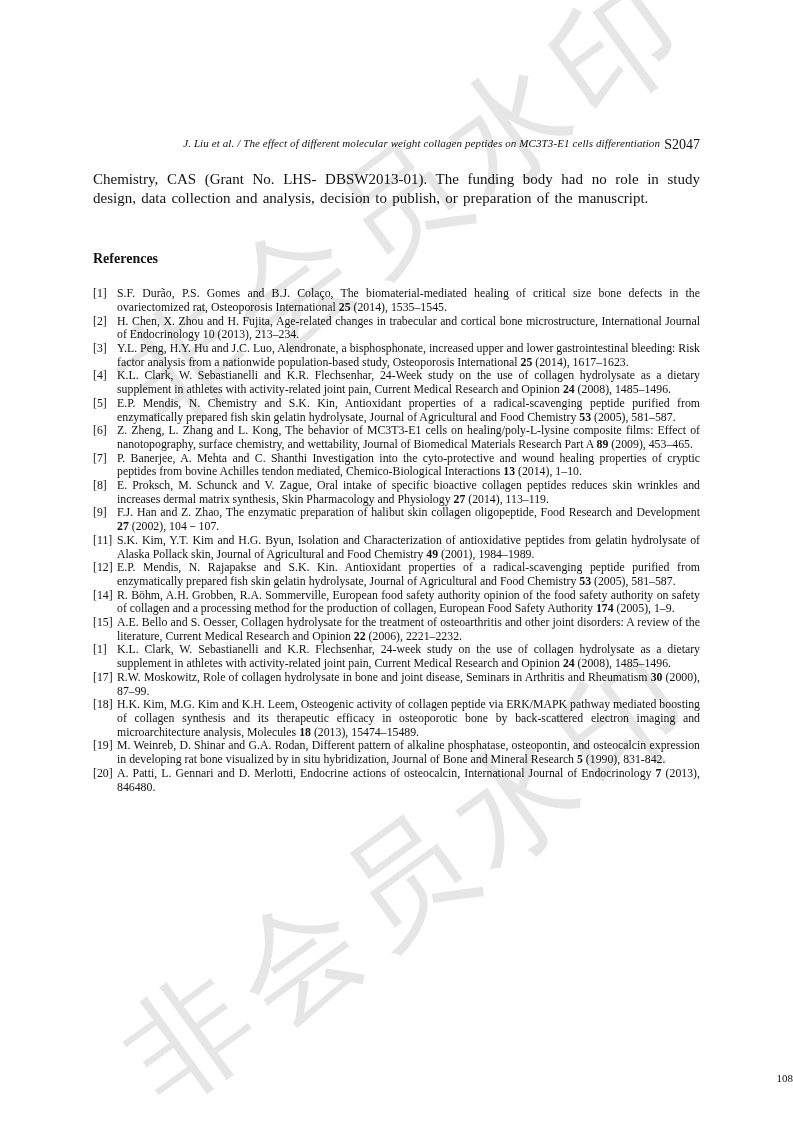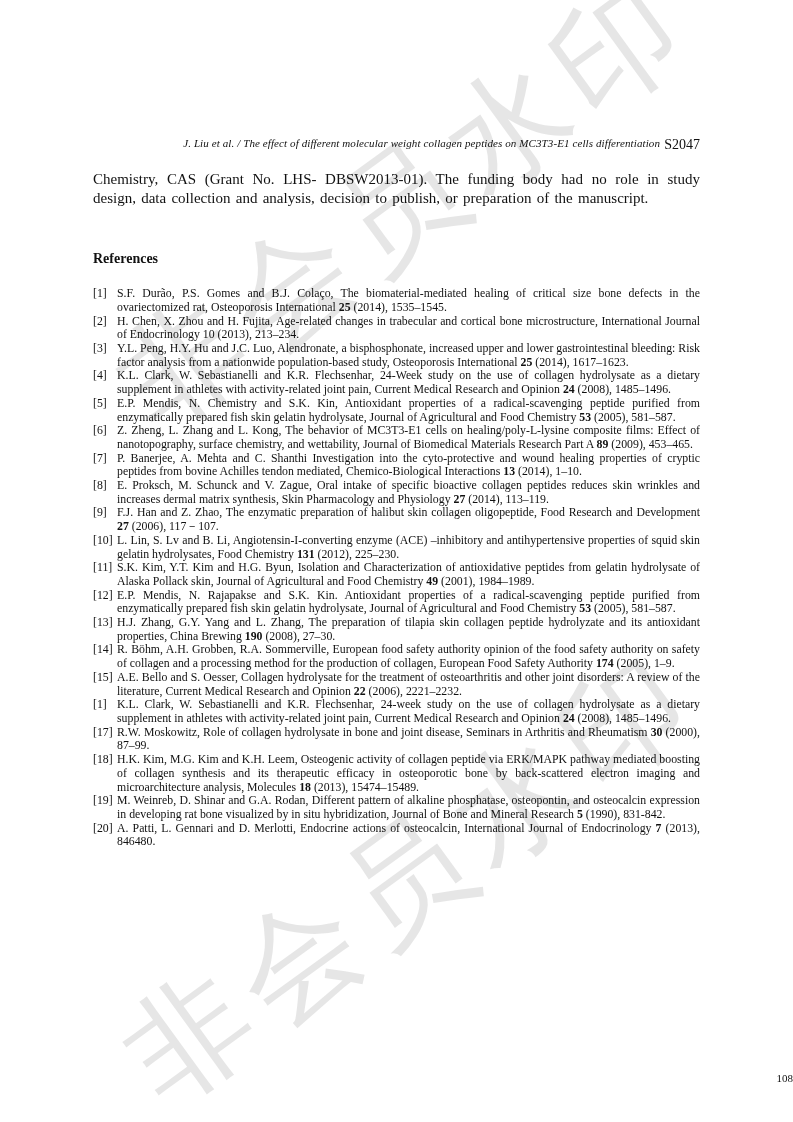--- a/index.html
+++ b/index.html
@@ -112,25 +112,23 @@
 
     <div class="refs-list">
         <div class="ref"><span class="ref-label">[1]</span><span class="ref-text"><span>S.F. Durão, P.S. Gomes and B.J. Colaço, The biomaterial-mediated healing of critical size bone defects in the ovariectomized rat, Osteoporosis International </span><b>25</b><span> (2014), 1535–1545.</span></span></div>
         <div class="ref"><span class="ref-label">[2]</span><span class="ref-text"><span>H. Chen, X. Zhou and H. Fujita, Age-related changes in trabecular and cortical bone microstructure, International Journal of Endocrinology 10 (2013), 213–234.</span></span></div>
         <div class="ref"><span class="ref-label">[3]</span><span class="ref-text"><span>Y.L. Peng, H.Y. Hu and J.C. Luo, Alendronate, a bisphosphonate, increased upper and lower gastrointestinal bleeding: Risk factor analysis from a nationwide population-based study, Osteoporosis International </span><b>25</b><span> (2014), 1617–1623.</span></span></div>
         <div class="ref"><span class="ref-label">[4]</span><span class="ref-text"><span>K.L. Clark, W. Sebastianelli and K.R. Flechsenhar, 24-Week study on the use of collagen hydrolysate as a dietary supplement in athletes with activity-related joint pain, Current Medical Research and Opinion </span><b>24</b><span> (2008), 1485–1496.</span></span></div>
         <div class="ref"><span class="ref-label">[5]</span><span class="ref-text"><span>E.P. Mendis, N. Chemistry and S.K. Kin, Antioxidant properties of a radical-scavenging peptide purified from enzymatically prepared fish skin gelatin hydrolysate, Journal of Agricultural and Food Chemistry </span><b>53</b><span> (2005), 581–587.</span></span></div>
         <div class="ref"><span class="ref-label">[6]</span><span class="ref-text"><span>Z. Zheng, L. Zhang and L. Kong, The behavior of MC3T3-E1 cells on healing/poly-L-lysine composite films: Effect of nanotopography, surface chemistry, and wettability, Journal of Biomedical Materials Research Part A </span><b>89</b><span> (2009), 453–465.</span></span></div>
         <div class="ref"><span class="ref-label">[7]</span><span class="ref-text"><span>P. Banerjee, A. Mehta and C. Shanthi Investigation into the cyto-protective and wound healing properties of cryptic peptides from bovine Achilles tendon mediated, Chemico-Biological Interactions </span><b>13</b><span> (2014), 1–10.</span></span></div>
         <div class="ref"><span class="ref-label">[8]</span><span class="ref-text"><span>E. Proksch, M. Schunck and V. Zague, Oral intake of specific bioactive collagen peptides reduces skin wrinkles and increases dermal matrix synthesis, Skin Pharmacology and Physiology </span><b>27</b><span> (2014), 113–119.</span></span></div>
-        <div class="ref"><span class="ref-label">[9]</span><span class="ref-text"><span>F.J. Han and Z. Zhao, The enzymatic preparation of halibut skin collagen oligopeptide, Food Research and Development </span><b>27</b><span> (2006), 117－107.</span></span></div>
-        <div class="ref"><span class="ref-label">[10]</span><span class="ref-text"><span>L. Lin, S. Lv and B. Li, Angiotensin-I-converting enzyme (ACE) –inhibitory and antihypertensive properties of squid skin gelatin hydrolysates, Food Chemistry </span><b>131</b><span> (2012), 225–230.</span></span></div>
+        <div class="ref"><span class="ref-label">[9]</span><span class="ref-text"><span>F.J. Han and Z. Zhao, The enzymatic preparation of halibut skin collagen oligopeptide, Food Research and Development </span><b>27</b><span> (2002), 104－107.</span></span></div>
         <div class="ref"><span class="ref-label">[11]</span><span class="ref-text"><span>S.K. Kim, Y.T. Kim and H.G. Byun, Isolation and Characterization of antioxidative peptides from gelatin hydrolysate of Alaska Pollack skin, Journal of Agricultural and Food Chemistry </span><b>49</b><span> (2001), 1984–1989.</span></span></div>
         <div class="ref"><span class="ref-label">[12]</span><span class="ref-text"><span>E.P. Mendis, N. Rajapakse and S.K. Kin. Antioxidant properties of a radical-scavenging peptide purified from enzymatically prepared fish skin gelatin hydrolysate, Journal of Agricultural and Food Chemistry </span><b>53</b><span> (2005), 581–587.</span></span></div>
-        <div class="ref"><span class="ref-label">[13]</span><span class="ref-text"><span>H.J. Zhang, G.Y. Yang and L. Zhang, The preparation of tilapia skin collagen peptide hydrolyzate and its antioxidant properties, China Brewing </span><b>190</b><span> (2008), 27–30.</span></span></div>
         <div class="ref"><span class="ref-label">[14]</span><span class="ref-text"><span>R. Böhm, A.H. Grobben, R.A. Sommerville, European food safety authority opinion of the food safety authority on safety of collagen and a processing method for the production of collagen, European Food Safety Authority </span><b>174</b><span> (2005), 1–9.</span></span></div>
         <div class="ref"><span class="ref-label">[15]</span><span class="ref-text"><span>A.E. Bello and S. Oesser, Collagen hydrolysate for the treatment of osteoarthritis and other joint disorders: A review of the literature, Current Medical Research and Opinion </span><b>22</b><span> (2006), 2221–2232.</span></span></div>
         <div class="ref"><span class="ref-label">[1]</span><span class="ref-text"><span>K.L. Clark, W. Sebastianelli and K.R. Flechsenhar, 24-week study on the use of collagen hydrolysate as a dietary supplement in athletes with activity-related joint pain, Current Medical Research and Opinion </span><b>24</b><span> (2008), 1485–1496.</span></span></div>
         <div class="ref"><span class="ref-label">[17]</span><span class="ref-text"><span>R.W. Moskowitz, Role of collagen hydrolysate in bone and joint disease, Seminars in Arthritis and Rheumatism </span><b>30</b><span> (2000), 87–99.</span></span></div>
         <div class="ref"><span class="ref-label">[18]</span><span class="ref-text"><span>H.K. Kim, M.G. Kim and K.H. Leem, Osteogenic activity of collagen peptide via ERK/MAPK pathway mediated boosting of collagen synthesis and its therapeutic efficacy in osteoporotic bone by back-scattered electron imaging and microarchitecture analysis, Molecules </span><b>18</b><span> (2013), 15474–15489.</span></span></div>
         <div class="ref"><span class="ref-label">[19]</span><span class="ref-text"><span>M. Weinreb, D. Shinar and G.A. Rodan, Different pattern of alkaline phosphatase, osteopontin, and osteocalcin expression in developing rat bone visualized by in situ hybridization, Journal of Bone and Mineral Research </span><b>5</b><span> (1990), 831-842.</span></span></div>
         <div class="ref"><span class="ref-label">[20]</span><span class="ref-text"><span>A. Patti, L. Gennari and D. Merlotti, Endocrine actions of osteocalcin, International Journal of Endocrinology </span><b>7</b><span> (2013), 846480.</span></span></div>
       </div>
 
   </div>

